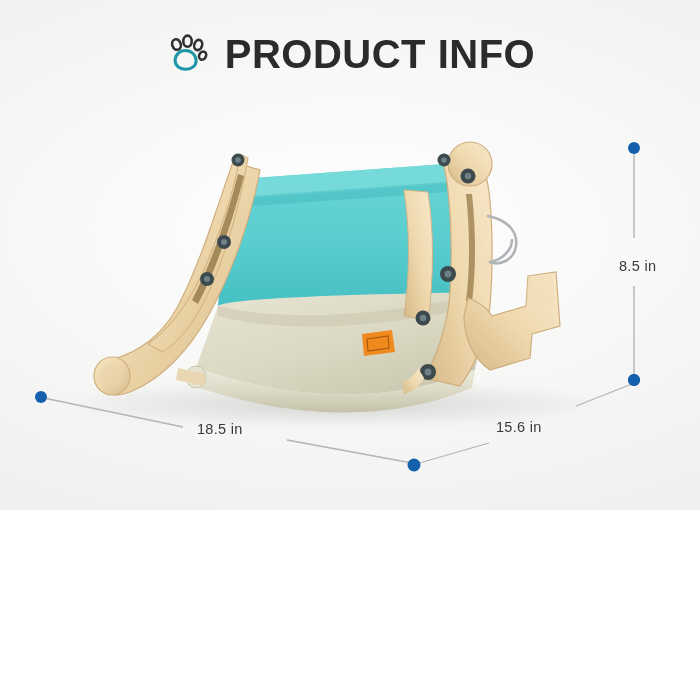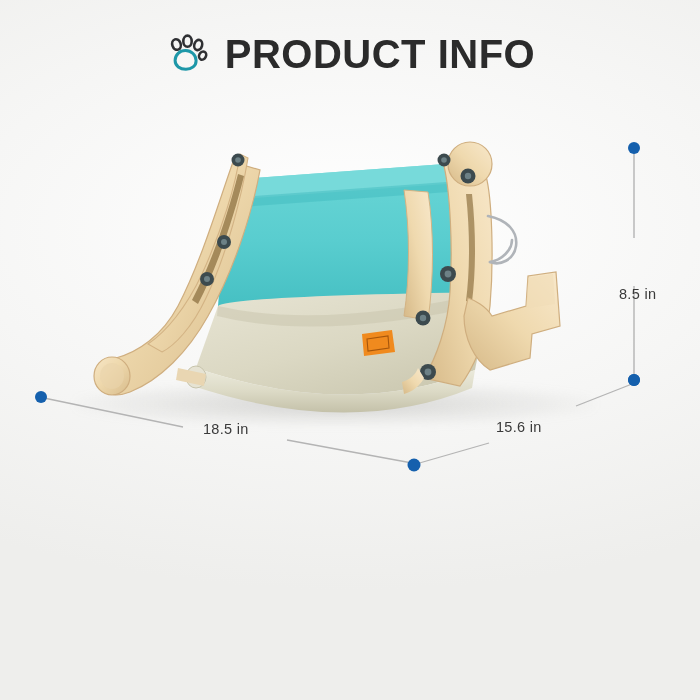--- a/index.html
+++ b/index.html
@@ -3,21 +3,21 @@
 <meta charset="utf-8">
 <style>
   * { margin:0; padding:0; box-sizing:border-box; }
   html, body {
     width:700px; height:700px;
     font-family:"Liberation Sans", sans-serif;
     overflow:hidden;
   }
   #page {
     position:relative;
-    width:700px; height:700px;
+    width:700px; height:510px;
     background:
       radial-gradient(ellipse 700px 360px at 350px 230px, #ffffff 0%, #f6f6f5 55%, #eeeeec 100%);
   }
 
   
   .header {
     position:absolute; left:0; top:32px; width:700px;
     display:flex; align-items:center; justify-content:center; gap:16px;
   }
   .paw-icon { width:44px; height:44px; display:block; }
@@ -36,22 +36,22 @@
     filter:blur(4px);
   }
   .product-svg { position:absolute; left:0; top:0; }
 
   
   .dim-svg { position:absolute; left:0; top:0; width:700px; height:700px; pointer-events:none; }
   .dim-label {
     position:absolute; font-size:14.5px; color:#3a3a3a;
     letter-spacing:0.3px; white-space:nowrap;
   }
-  #dim-h-label { left:619px; top:258px;margin-top:28px; }
-  #dim-w-label { left:203px; top:421px; }
+  #dim-h-label { left:619px; top:258px; }
+  #dim-w-label { left:197px; top:421px; }
   #dim-d-label { left:496px; top:419px;text-align:right; }
 
   
   .callout { position:absolute; left:0; top:480px; width:700px; height:220px; }
 </style>
 </head>
 <body>
 
 <div id="page">
 

